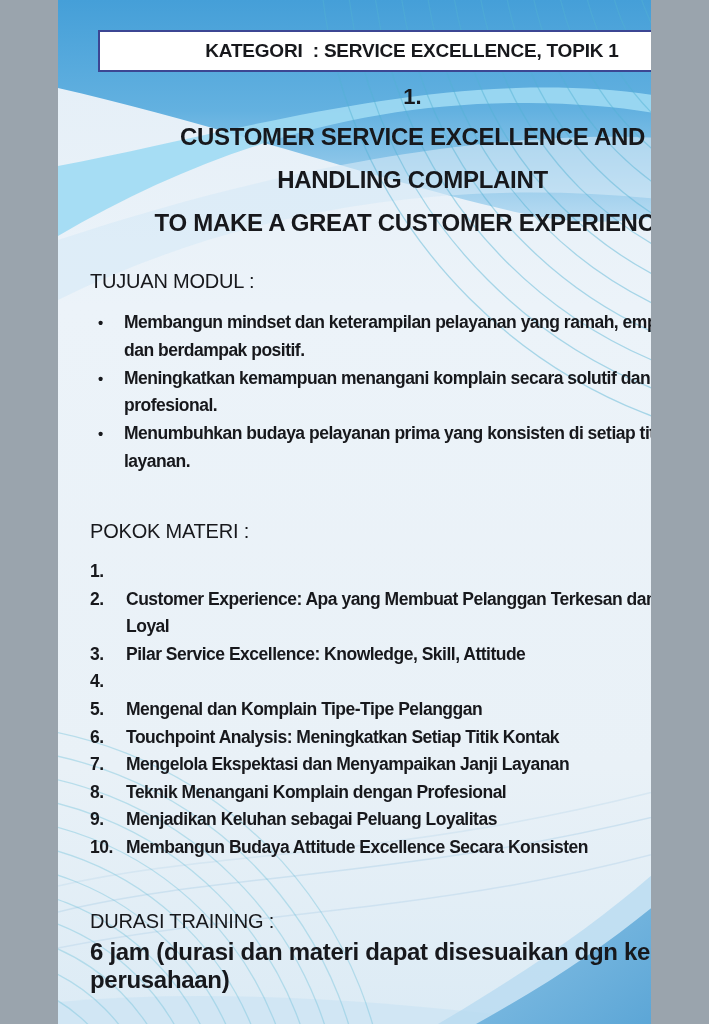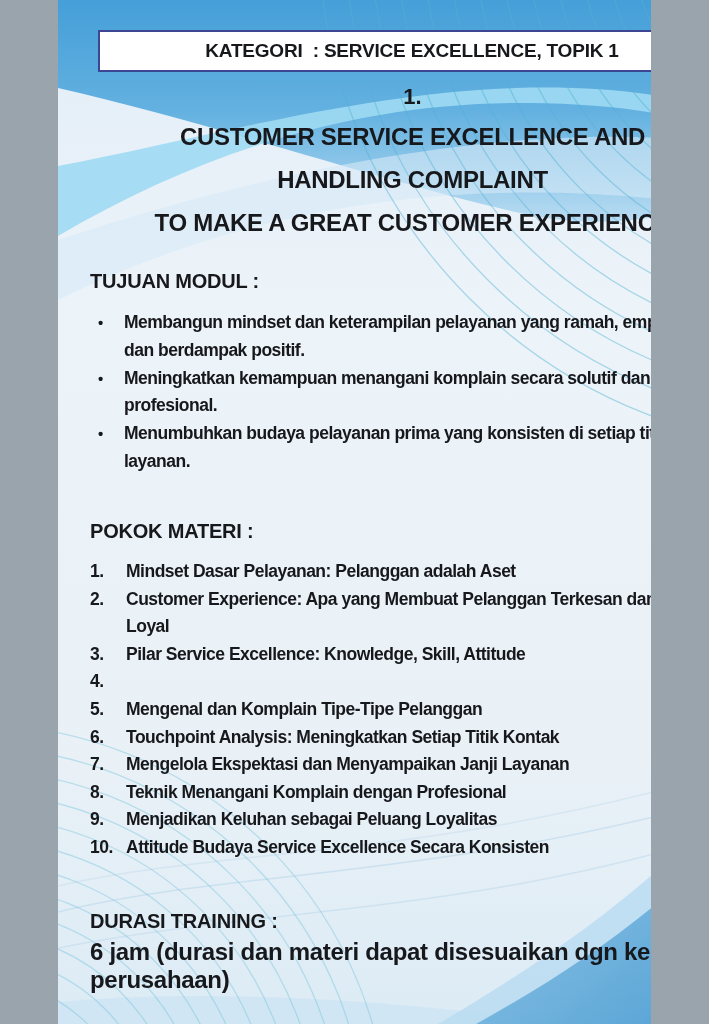--- a/index.html
+++ b/index.html
@@ -25,21 +25,21 @@
     font-weight:bold;font-size:22px;
   }
   .title{
     position:absolute;top:115px;left:0;width:100%;margin:0;text-align:center;
     font-weight:bold;font-size:24px;line-height:43px;letter-spacing:-0.3px;
   }
   .title span{display:block;}
 
   .sec-heading{
     position:absolute;left:32px;margin:0;
-    font-weight:bold;font-size:20px;letter-spacing:-0.2px;white-space:pre-wrap;
+    font-weight:normal;font-size:20px;letter-spacing:-0.2px;white-space:pre-wrap;
   }
   #tujuan-heading{top:270px;}
   #pokok-heading{top:520px;}
   #durasi-heading{top:910px;}
 
   .blist{position:absolute;left:32px;top:309px;width:668px;margin:0;padding:0;list-style:none;}
   .blist li{display:flex;font-size:17.5px;font-weight:bold;letter-spacing:-0.5px;line-height:27.8px;}
   .blist .b{flex:none;width:34px;padding-left:8px;box-sizing:border-box;font-size:15px;}
   .txt{white-space:pre-wrap;}
 
@@ -156,21 +156,20 @@
         <span class="txt">Menumbuhkan budaya pelayanan prima yang konsisten di setiap titik
 layanan.</span>
       </li>
     </ul>
 
     <h2 class="sec-heading" id="pokok-heading">POKOK MATERI :</h2>
 
     <ol class="nlist">
       <li>
         <span class="n">1.</span>
-        <span class="txt">Mindset Dasar Pelayanan: Pelanggan adalah Aset</span>
       </li>
       <li>
         <span class="n">2.</span>
         <span class="txt">Customer Experience: Apa yang Membuat Pelanggan Terkesan dan
 Loyal</span>
       </li>
       <li>
         <span class="n">3.</span>
         <span class="txt">Pilar Service Excellence: Knowledge, Skill, Attitude</span>
       </li>
@@ -192,21 +191,21 @@
       <li>
         <span class="n">8.</span>
         <span class="txt">Teknik Menangani Komplain dengan Profesional</span>
       </li>
       <li>
         <span class="n">9.</span>
         <span class="txt">Menjadikan Keluhan sebagai Peluang Loyalitas</span>
       </li>
       <li>
         <span class="n">10.</span>
-        <span class="txt">Attitude Budaya Service Excellence Secara Konsisten</span>
+        <span class="txt">Membangun Budaya Attitude Excellence Secara Konsisten</span>
       </li>
     </ol>
 
     <h2 class="sec-heading" id="durasi-heading">DURASI TRAINING :</h2>
 
     <p class="durasi-text">6 jam (durasi dan materi dapat disesuaikan dgn kebutuhan
 perusahaan)</p>
 
   </div>
 </div>

